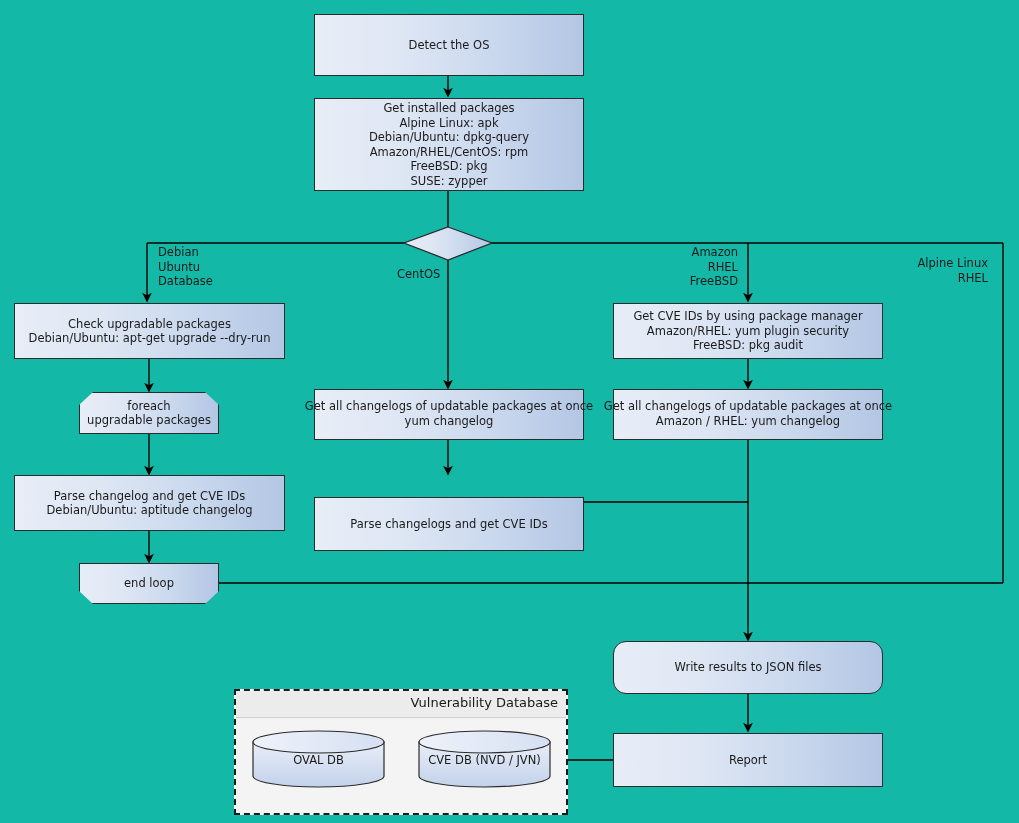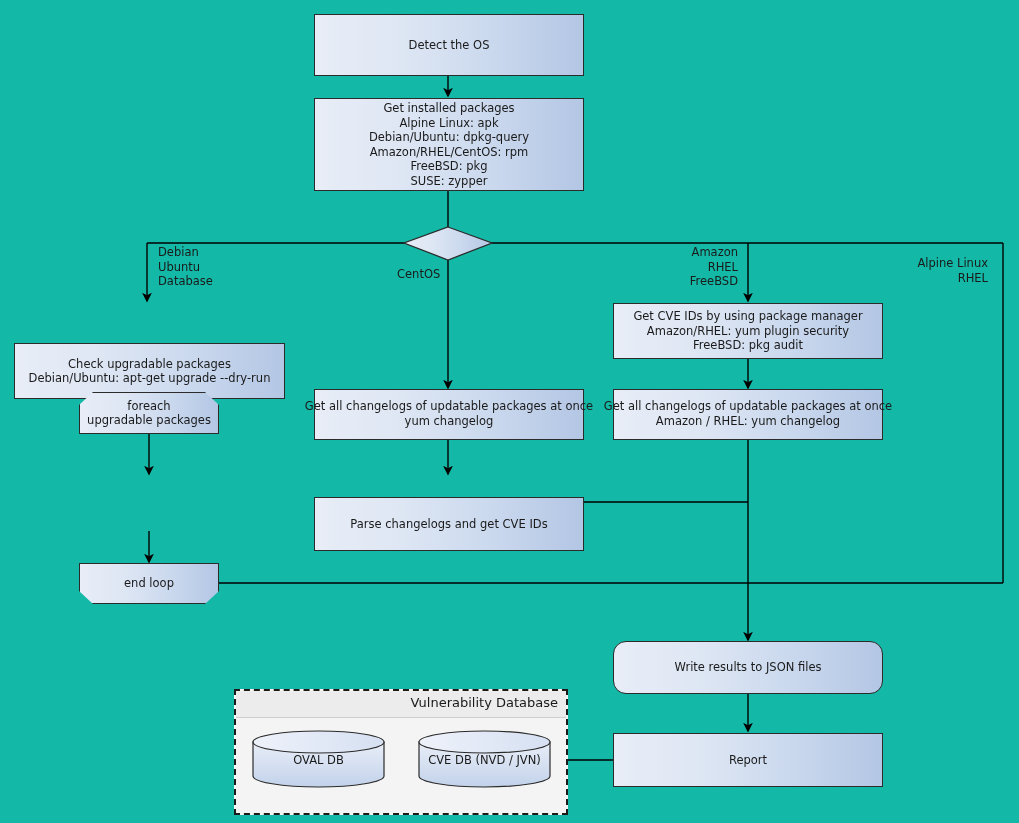--- a/index.html
+++ b/index.html
@@ -213,37 +213,43 @@
     <span>Amazon</span><br>
     <span>RHEL</span><br>
     <span>FreeBSD</span>
   </div>
 
   <div class="branch-label" style="left:880px; top:256px; width:108px; text-align:right;">
     <span>Alpine Linux</span><br>
     <span>RHEL</span>
   </div>
 
-  <div class="node proc" style="left:14px; top:303px; width:271px; height:56px;margin-top:40px;">
+  <div class="node proc" style="left:14px; top:303px; width:271px; height:56px;">
     <span class="txt">
       <span>Check upgradable packages</span><br>
       <span>Debian/Ubuntu: apt-get upgrade --dry-run</span>
     </span>
   </div>
 
   <div class="loopwrap" style="left:79px; top:392px; width:140px; height:42px;">
     <div class="loopstart" style="position:absolute; inset:0;"></div>
     <div class="inner">
       <span>
         <span>foreach</span><br>
         <span>upgradable  packages</span>
       </span>
     </div>
   </div>
 
+  <div class="node proc" style="left:14px; top:475px; width:271px; height:56px;">
+    <span class="txt">
+      <span>Parse changelog and get  CVE IDs</span><br>
+      <span>Debian/Ubuntu: aptitude changelog</span>
+    </span>
+  </div>
 
   <div class="loopwrap" style="left:79px; top:563px; width:140px; height:41px;">
     <div class="loopend" style="position:absolute; inset:0;"></div>
     <div class="inner">
       <span>end loop</span>
     </div>
   </div>
 
   <div class="node proc" style="left:314px; top:389px; width:270px; height:51px;"></div>
   <div class="overflow-txt" style="left:299px; top:399px; width:300px;">

